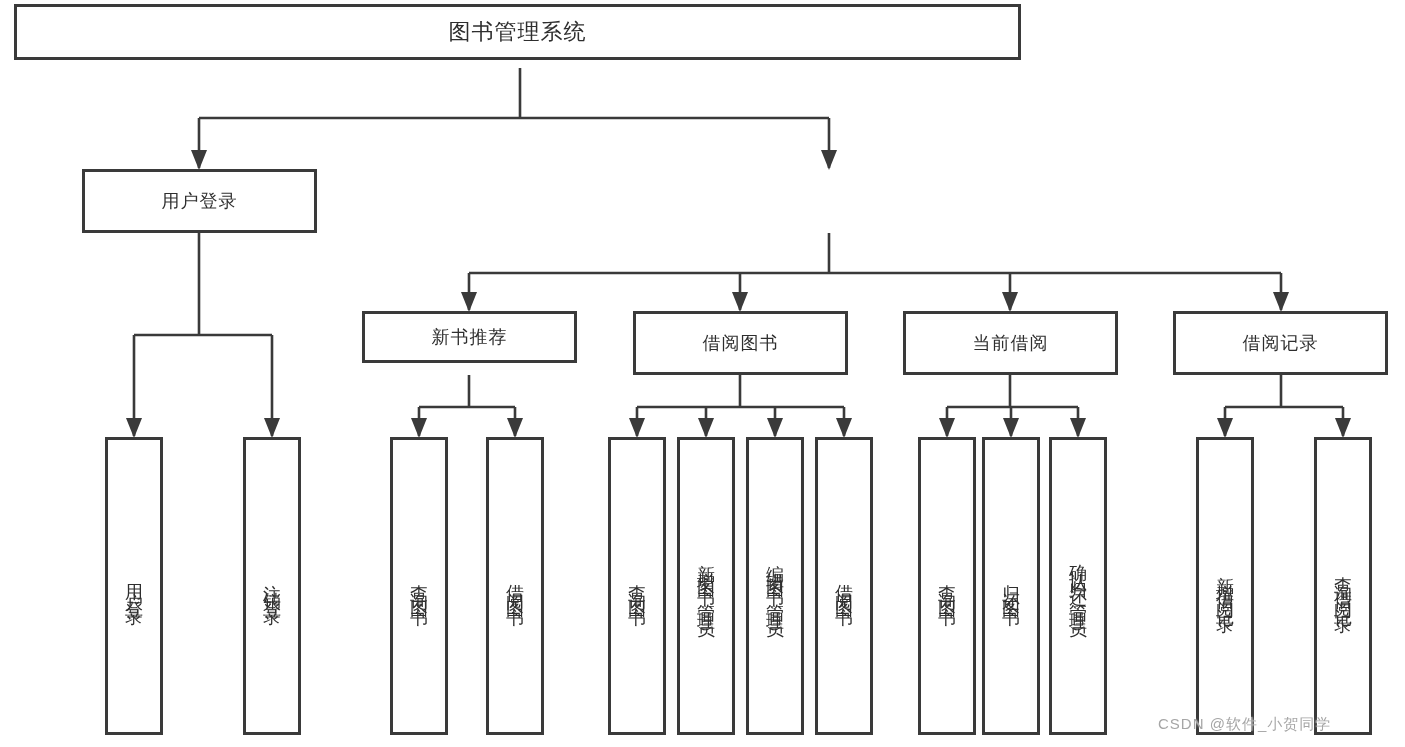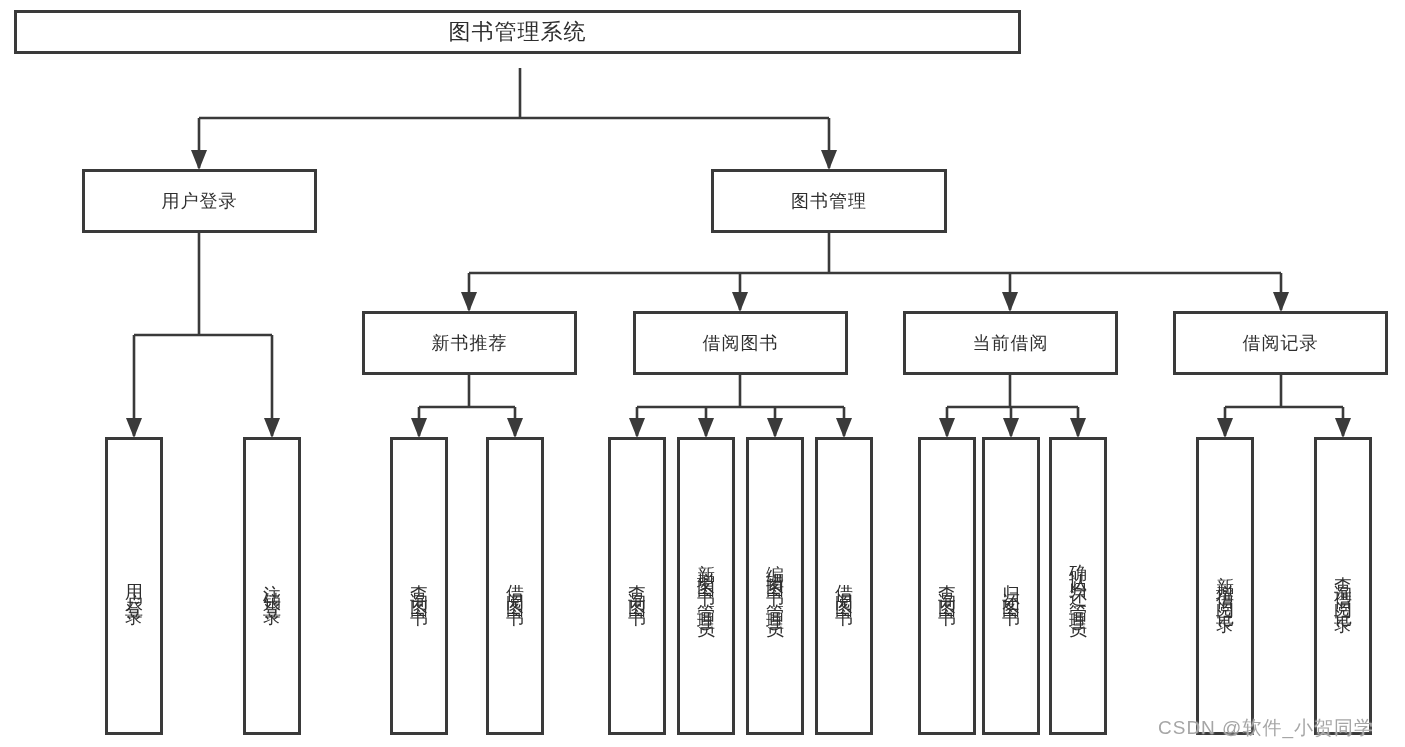--- a/index.html
+++ b/index.html
@@ -43,21 +43,21 @@
     writing-mode: vertical-rl;
     text-orientation: mixed;
     letter-spacing: 8px;
     line-height: 1;
     white-space: nowrap;
   }
   .watermark {
     position: absolute;
     left: 1158px;
     top: 715px;
-    font-size: 19px;
+    font-size: 15px;
     color: #a6a6a6;
     letter-spacing: 1px;
     z-index: 3;
     text-shadow: 0 0 2px #ffffff;
     white-space: nowrap;
   }
 </style>
 </head>
 <body>
 
@@ -96,32 +96,29 @@
       <polygon points="767,418 783,418 775,438"></polygon>
       <polygon points="836,418 852,418 844,438"></polygon>
       <polygon points="939,418 955,418 947,438"></polygon>
       <polygon points="1003,418 1019,418 1011,438"></polygon>
       <polygon points="1070,418 1086,418 1078,438"></polygon>
       <polygon points="1217,418 1233,418 1225,438"></polygon>
       <polygon points="1335,418 1351,418 1343,438"></polygon>
     </g>
   </svg>
 
-  <div class="box root" style="left:14px; top:10px; width:1007px; height:44px;">
+  <div class="box root" style="left:14px; top:4px; width:1007px; height:56px;">
     <span>图书管理系统</span>
   </div>
 
   <div class="box" style="left:82px; top:169px; width:235px; height:64px;">
     <span>用户登录</span>
   </div>
-  <div class="box" style="left:711px; top:169px; width:236px; height:64px;">
-    <span>图书管理</span>
-  </div>
 
-  <div class="box" style="left:362px; top:311px; width:215px; height:64px;justify-content:center;">
+  <div class="box" style="left:362px; top:311px; width:215px; height:52px;justify-content:center;">
     <span>新书推荐</span>
   </div>
   <div class="box" style="left:633px; top:311px; width:215px; height:64px;">
     <span>借阅图书</span>
   </div>
   <div class="box" style="left:903px; top:311px; width:215px; height:64px;">
     <span>当前借阅</span>
   </div>
   <div class="box" style="left:1173px; top:311px; width:215px; height:64px;">
     <span>借阅记录</span>

